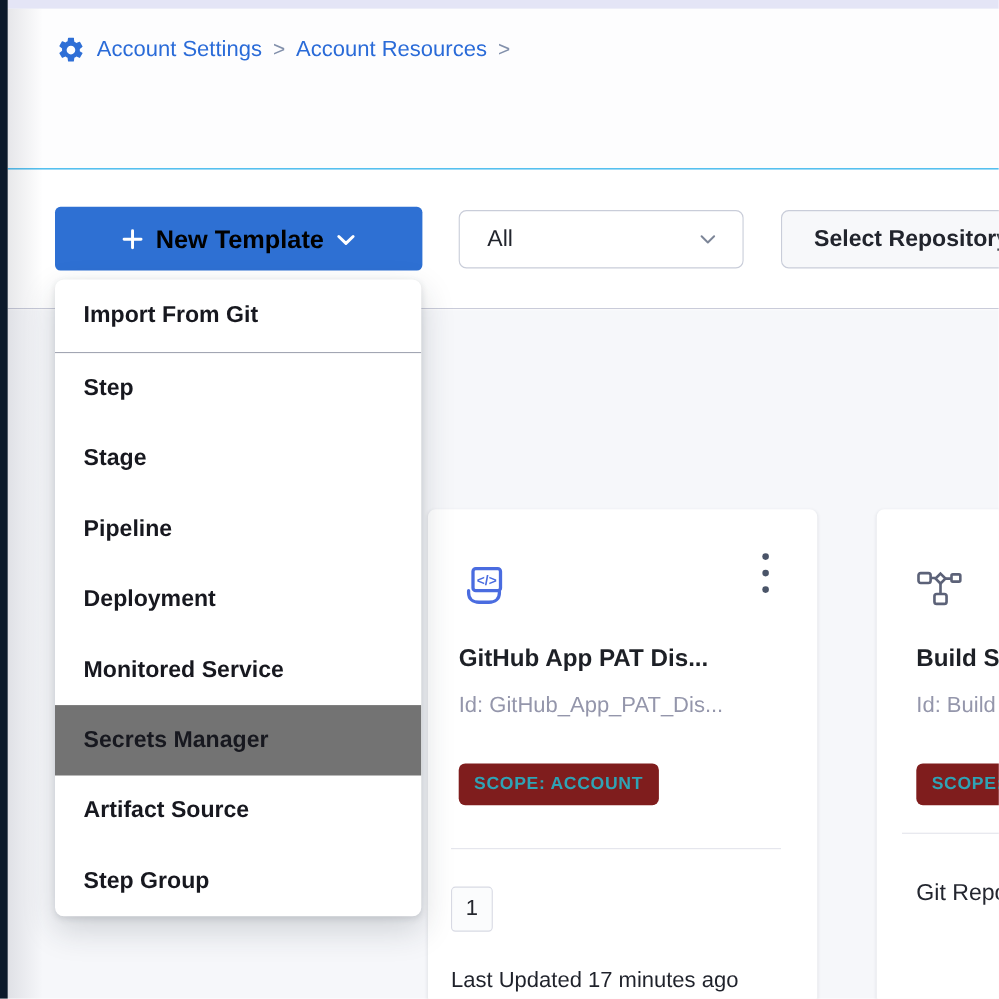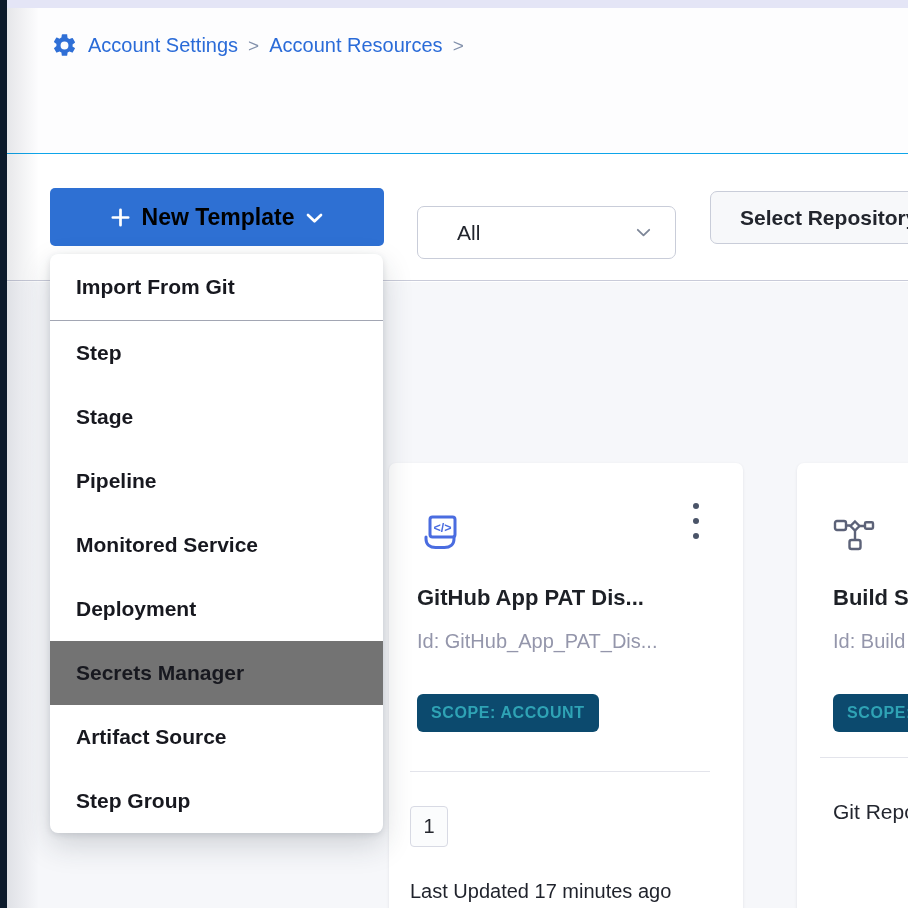--- a/index.html
+++ b/index.html
@@ -23,42 +23,42 @@
 
   .toolbar { left:7px; top:155px; width:901px; height:126px; background:#fff;
              border-bottom:1px solid #c9cbd9; }
   .new-btn { position:absolute; left:43px; top:33px; width:334px; height:58px;
              background:#2e70d3; border-radius:5px; display:flex; align-items:center;
              justify-content:center; gap:12px; color:#000000; cursor:pointer; }
   .new-btn-label { font-size:23px; font-weight:700; }
   .select { position:absolute; top:36px; height:53px; border:1px solid #c9cdd9;
             border-radius:7px; display:flex; align-items:center; cursor:pointer; }
   .select-type { left:410px; width:259px; background:#fff; justify-content:space-between;
-                 padding:0 24px 0 39px;margin-top:15px; }
+                 padding:0 24px 0 25px; }
   .select-type .sel-text { font-size:21px; font-weight:500; color:#22252d; }
   .select-repo { left:703px; width:285px; background:#f7f8fa; padding:0 29px; }
   .select-repo .sel-text { font-size:21px; font-weight:600; color:#22252d; white-space:nowrap; }
 
   .content { left:7px; top:282px; width:901px; height:626px; background:#f6f7fa; }
 
   .card { position:absolute; top:181px; width:354px; height:520px; background:#fff;
           border-radius:7px; box-shadow:0 1px 3px rgba(40,48,70,.10); }
   .card-1 { left:382px; }
   .card-2 { left:790px; }
   .card-icon { position:absolute; left:28px; top:48px; }
   .card-2 .card-icon { left:36px; top:53px; }
   .kebab { position:absolute; left:294px; top:37px; width:26px; height:42px; display:flex;
            flex-direction:column; align-items:center; justify-content:center; gap:9px; cursor:pointer; }
   .kebab i { width:6px; height:6px; border-radius:50%; background:#4a5468; }
   .card-title { position:absolute; left:28px; top:122px; font-size:22px; font-weight:600;
                 color:#1d2026; white-space:nowrap; }
   .card-id { position:absolute; left:28px; top:167px; font-size:20px; color:#9496ab;
              white-space:nowrap; }
   .card-2 .card-title, .card-2 .card-id { left:36px; }
-  .scope-badge { position:absolute; left:28px; top:231px; background:#0c4a6e; color:#2fa3b5;
+  .scope-badge { position:absolute; left:28px; top:231px; background:#7f1d1d; color:#2fa3b5;
                  font-size:16px; font-weight:700; letter-spacing:.6px; padding:10px 14px;
                  border-radius:6px; white-space:nowrap; }
   .card-2 .scope-badge { left:36px; }
   .card-divider { position:absolute; left:21px; right:33px; top:308px; height:1px; background:#e3e4eb; }
   .card-2 .card-divider { left:23px; right:-5px; top:294px; }
   .version-box { position:absolute; left:21px; top:343px; width:38px; height:41px;
                  border:1px solid #d8dae4; background:#fbfcfd; border-radius:4px;
                  display:flex; align-items:center; justify-content:center;
                  font-size:20px; color:#25272e; cursor:pointer; }
   .last-updated { position:absolute; left:21px; top:417px; font-size:20px; color:#1f222b;
@@ -165,18 +165,18 @@
     <div class="git-repo">Git Repo</div>
   </div>
 </div>
 
 <div class="abs menu-panel">
   <div class="menu-item first">Import From Git</div>
   <div class="menu-sep"></div>
   <div class="menu-item">Step</div>
   <div class="menu-item">Stage</div>
   <div class="menu-item">Pipeline</div>
+  <div class="menu-item">Deployment</div>
   <div class="menu-item">Monitored Service</div>
-  <div class="menu-item">Deployment</div>
   <div class="menu-item highlight">Secrets Manager</div>
   <div class="menu-item">Artifact Source</div>
   <div class="menu-item">Step Group</div>
 </div>
 
 </body></html>

